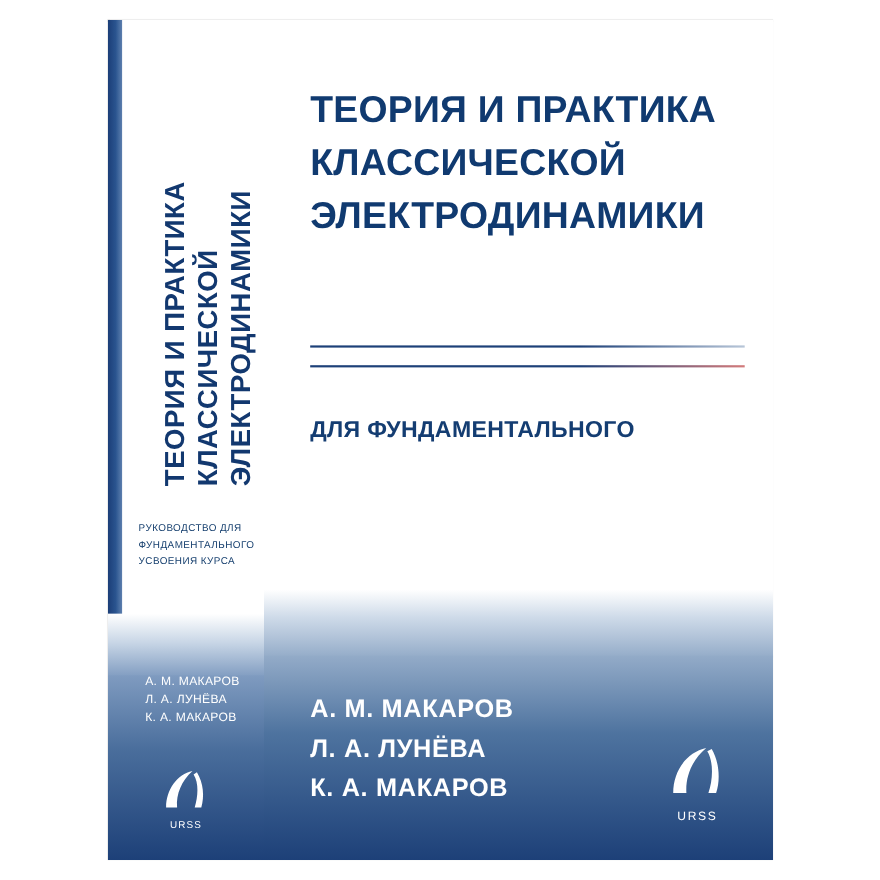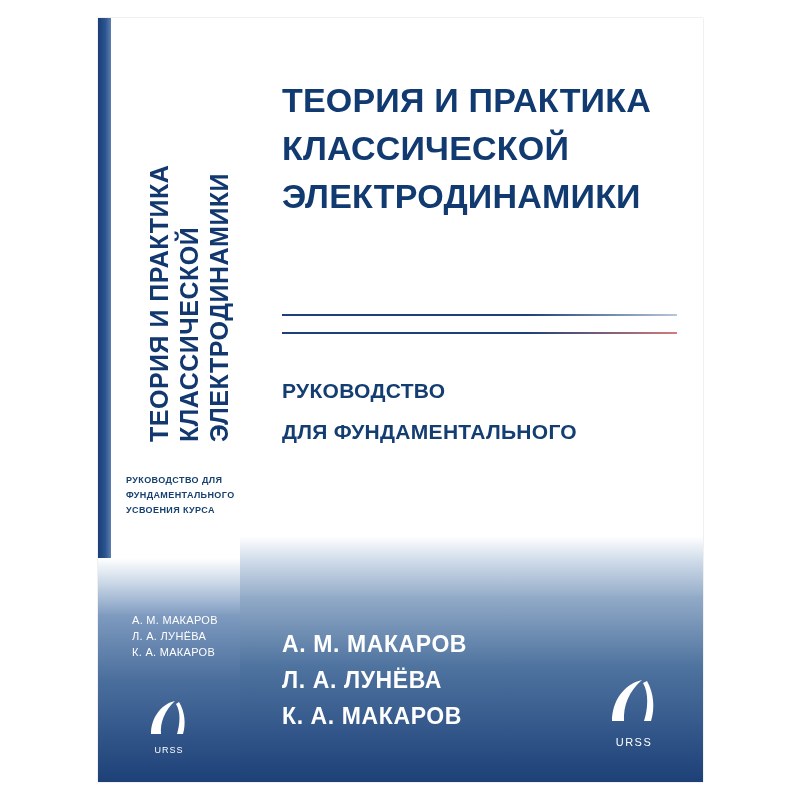--- a/index.html
+++ b/index.html
@@ -74,21 +74,21 @@
   }
   #spine-title span { display: block; }
 
   #spine-sub {
     position: absolute;
     left: 28px;
     top: 455px;
     width: 105px;
     color: #17406f;
     font-size: 9px;
-    font-weight: bold;
+    font-weight: normal;
     line-height: 15px;
     letter-spacing: 0.4px;
   }
 
   #spine-authors {
     position: absolute;
     left: 34px;
     top: 594px;
     color: #ffffff;
     font-size: 11px;
@@ -252,21 +252,20 @@
       <span>КЛАССИЧЕСКОЙ</span>
       <span>ЭЛЕКТРОДИНАМИКИ</span>
     </div>
 
     <div id="rule-wrap">
       <div class="rule r1"></div>
       <div class="rule r2"></div>
     </div>
 
     <div id="subtitle">
-      <span>РУКОВОДСТВО</span>
       <span>ДЛЯ ФУНДАМЕНТАЛЬНОГО</span>
     </div>
 
     <div id="front-authors">
       <span>А. М. МАКАРОВ</span>
       <span>Л. А. ЛУНЁВА</span>
       <span>К. А. МАКАРОВ</span>
     </div>
 
     <div id="front-logo">

